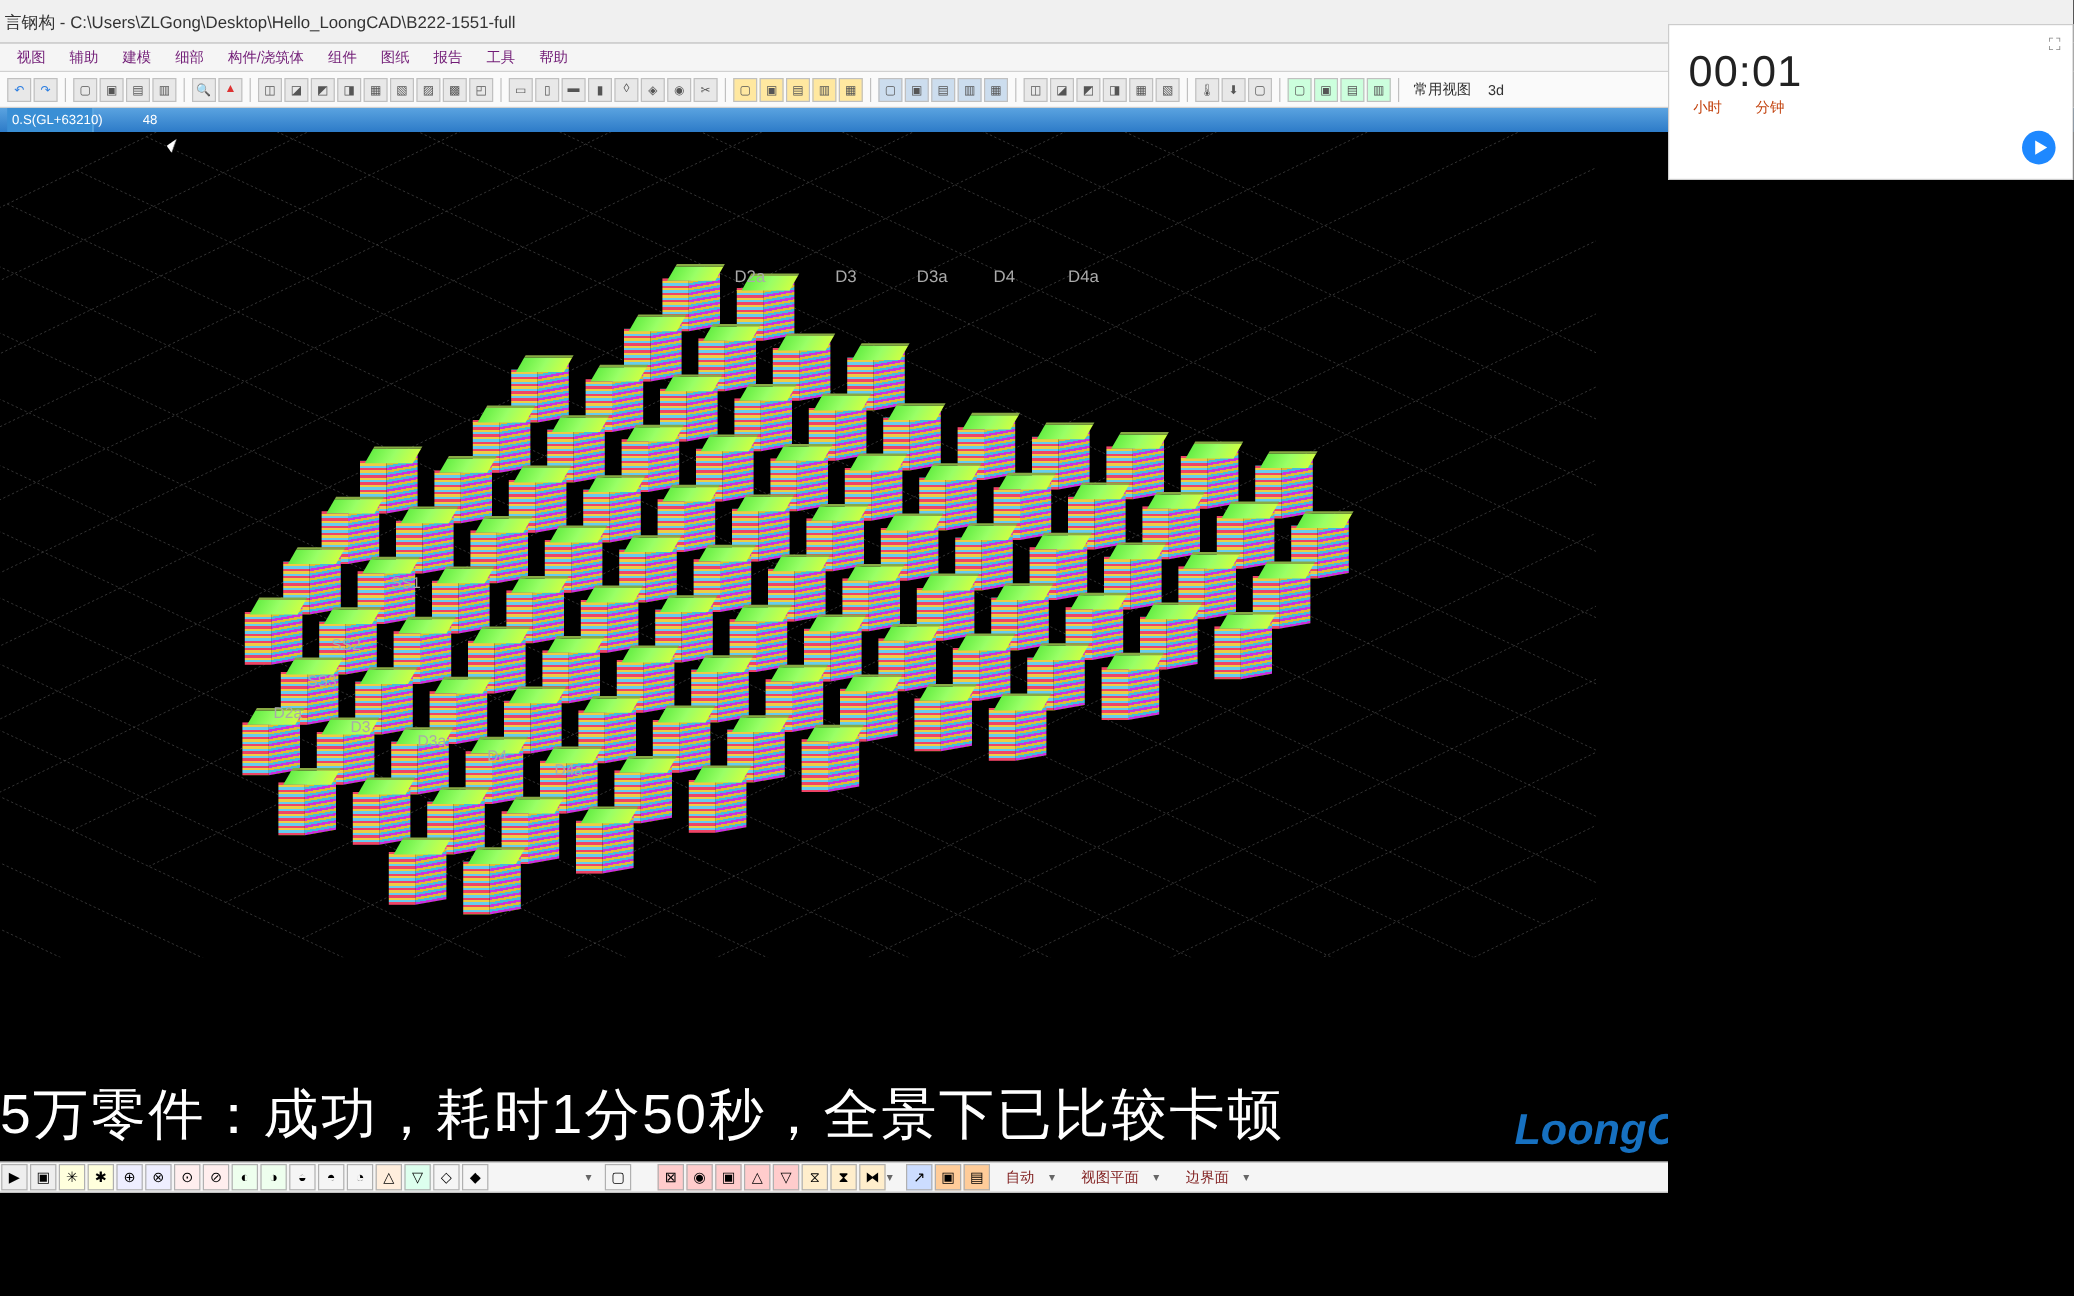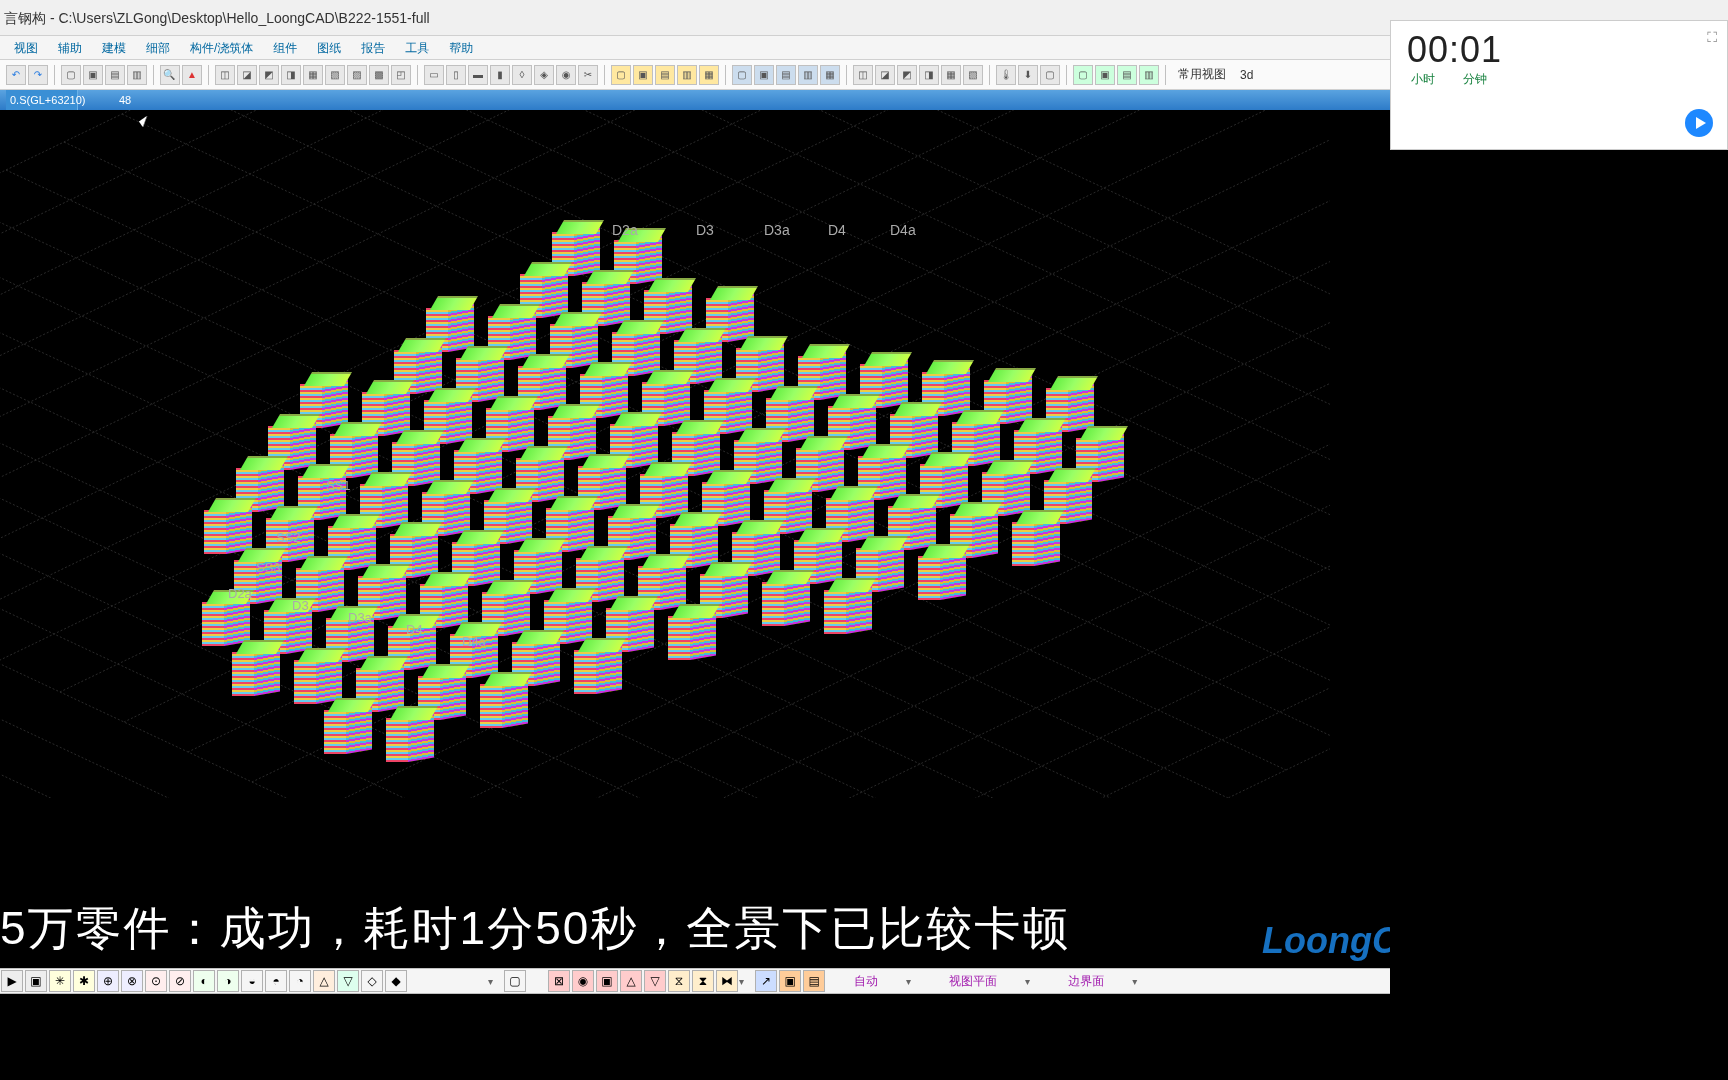--- a/index.html
+++ b/index.html
@@ -1,20 +1,20 @@
 <!DOCTYPE html>
 <html><head>
 <meta charset="utf-8">
 <style>
 * { margin: 0; padding: 0; box-sizing: border-box; font-family: "Microsoft YaHei", sans-serif; }
 body { width: 1728px; height: 1080px; background: #000; overflow: hidden; position: relative; }
 
 .titlebar { height: 36px; background: #f0f0f0; color: #333; font-size: 14px; line-height: 36px; padding-left: 4px; border-bottom: 1px solid #d0d0d0; position: relative; z-index: 10; }
 .menubar { height: 24px; background: #f5f5f5; display: flex; padding-left: 4px; border-bottom: 1px solid #d0d0d0; position: relative; z-index: 10; }
-.menubar div { font-size: 12px; color: #0369a1; padding: 0 10px; line-height: 24px; cursor: pointer; }
+.menubar div { font-size: 12px; color: #701a75; padding: 0 10px; line-height: 24px; cursor: pointer; }
 
 .toolbar { height: 30px; background: #fafafa; display: flex; align-items: center; padding-left: 6px; border-bottom: 1px solid #d0d0d0; position: relative; z-index: 10; gap: 2px; }
 .tb-btn { width: 20px; height: 20px; background: #e8e8e8; border: 1px solid #c0c0c0; cursor: pointer; display: flex; align-items: center; justify-content: center; font-size: 10px; color: #555; }
 .tb-sep { width: 1px; height: 20px; background: #c0c0c0; margin: 0 4px; }
 .tb-text { font-size: 12px; color: #333; padding: 0 6px; }
 
 .statusbar { height: 20px; background: linear-gradient(#5aa3e0,#2d7bc8); color: #fff; font-size: 11px; line-height: 20px; padding-left: 6px; display: flex; position: relative; z-index: 10; }
 .statusbar .sb1 { width: 72px; background: #3a8fd5; border-right: 1px solid #6bb3e8; padding-left: 4px; }
 .statusbar .sb2 { width: 94px; text-align: center; }
 
@@ -29,29 +29,29 @@
 .bld .front { position: absolute; top: 12px; left: -8px; width: 22px; height: 44px; background: repeating-linear-gradient(0deg,#e46,#e46 2px,#6ce 2px,#6ce 4px,#ec4 4px,#ec4 6px); }
 .bld .side { position: absolute; top: 12px; left: 14px; width: 26px; height: 44px; background: repeating-linear-gradient(0deg,#c3d,#c3d 2px,#4bd 2px,#4bd 4px,#db3 4px,#db3 6px); transform: skewY(-10deg); transform-origin: left top; }
 
 .grid-label { position: absolute; color: #aaa; font-size: 14px; font-family: Arial; }
 
 .caption { position: absolute; left: 0; bottom: 120px; font-size: 46px; color: #fff; font-weight: 400; letter-spacing: 2px; z-index: 5; width: 1330px; }
 .watermark { position: absolute; right: 248px; bottom: 118px; font-size: 36px; font-weight: bold; font-style: italic; color: #1670c0; z-index: 5; }
 
 .bottom-toolbar { position: absolute; left: 0; bottom: 86px; width: 1390px; height: 26px; background: #f5f5f5; border-top: 1px solid #c0c0c0; border-bottom: 1px solid #c0c0c0; display: flex; align-items: center; z-index: 10; }
 .bt-btn { width: 22px; height: 22px; border: 1px solid #b0b0b0; margin: 0 1px; cursor: pointer; display: flex; align-items: center; justify-content: center; font-size: 12px; }
-.bt-text { font-size: 12px; color: #a21caf; padding: 0 28px; }
+.bt-text { font-size: 12px; color: #7f1d1d; padding: 0 12px; }
 .bt-dd { font-size: 10px; color: #666; padding-right: 10px; }
 
 .bottom-fill { position: absolute; left: 0; bottom: 0; width: 1390px; height: 86px; background: #000; z-index: 8; }
 
 .timer-panel { position: absolute; right: 0; top: 20px; width: 338px; height: 130px; background: #fff; border: 1px solid #ccc; z-index: 20; padding: 8px 16px; display: flex; flex-direction: column; }
 .timer-panel .expand { position: absolute; right: 10px; top: 8px; font-size: 14px; color: #888; cursor: pointer; }
-.timer-panel .time { font-size: 36px; color: #222; font-weight: 300; margin-top: 0; letter-spacing: 1px; }
-.timer-panel .labels { font-size: 12px; color: #15803d; display: flex; gap: 28px; padding-left: 4px; }
+.timer-panel .time { font-size: 36px; color: #222; font-weight: 300; margin-top: 10px; letter-spacing: 1px; }
+.timer-panel .labels { font-size: 12px; color: #c2410c; display: flex; gap: 28px; padding-left: 4px; }
 .timer-panel .play { position: absolute; right: 14px; bottom: 12px; width: 28px; height: 28px; border-radius: 50%; background: #1e88ff; display: flex; align-items: center; justify-content: center; cursor: pointer; }
 .timer-panel .play::after { content: ""; border-left: 10px solid #fff; border-top: 6px solid transparent; border-bottom: 6px solid transparent; margin-left: 3px; }
 
 .right-cover { position: absolute; right: 0; top: 150px; width: 338px; height: 930px; background: #000; z-index: 15; }
 
 .cursor { position: absolute; left: 140px; top: 118px; width: 12px; height: 18px; z-index: 30; }
 .cursor::before { content: ""; position: absolute; border-left: 10px solid #fff; border-bottom: 7px solid transparent; border-top: 0; transform: rotate(-35deg); filter: drop-shadow(1px 1px 0 #000); }
 </style>
 </head>
 <body>

